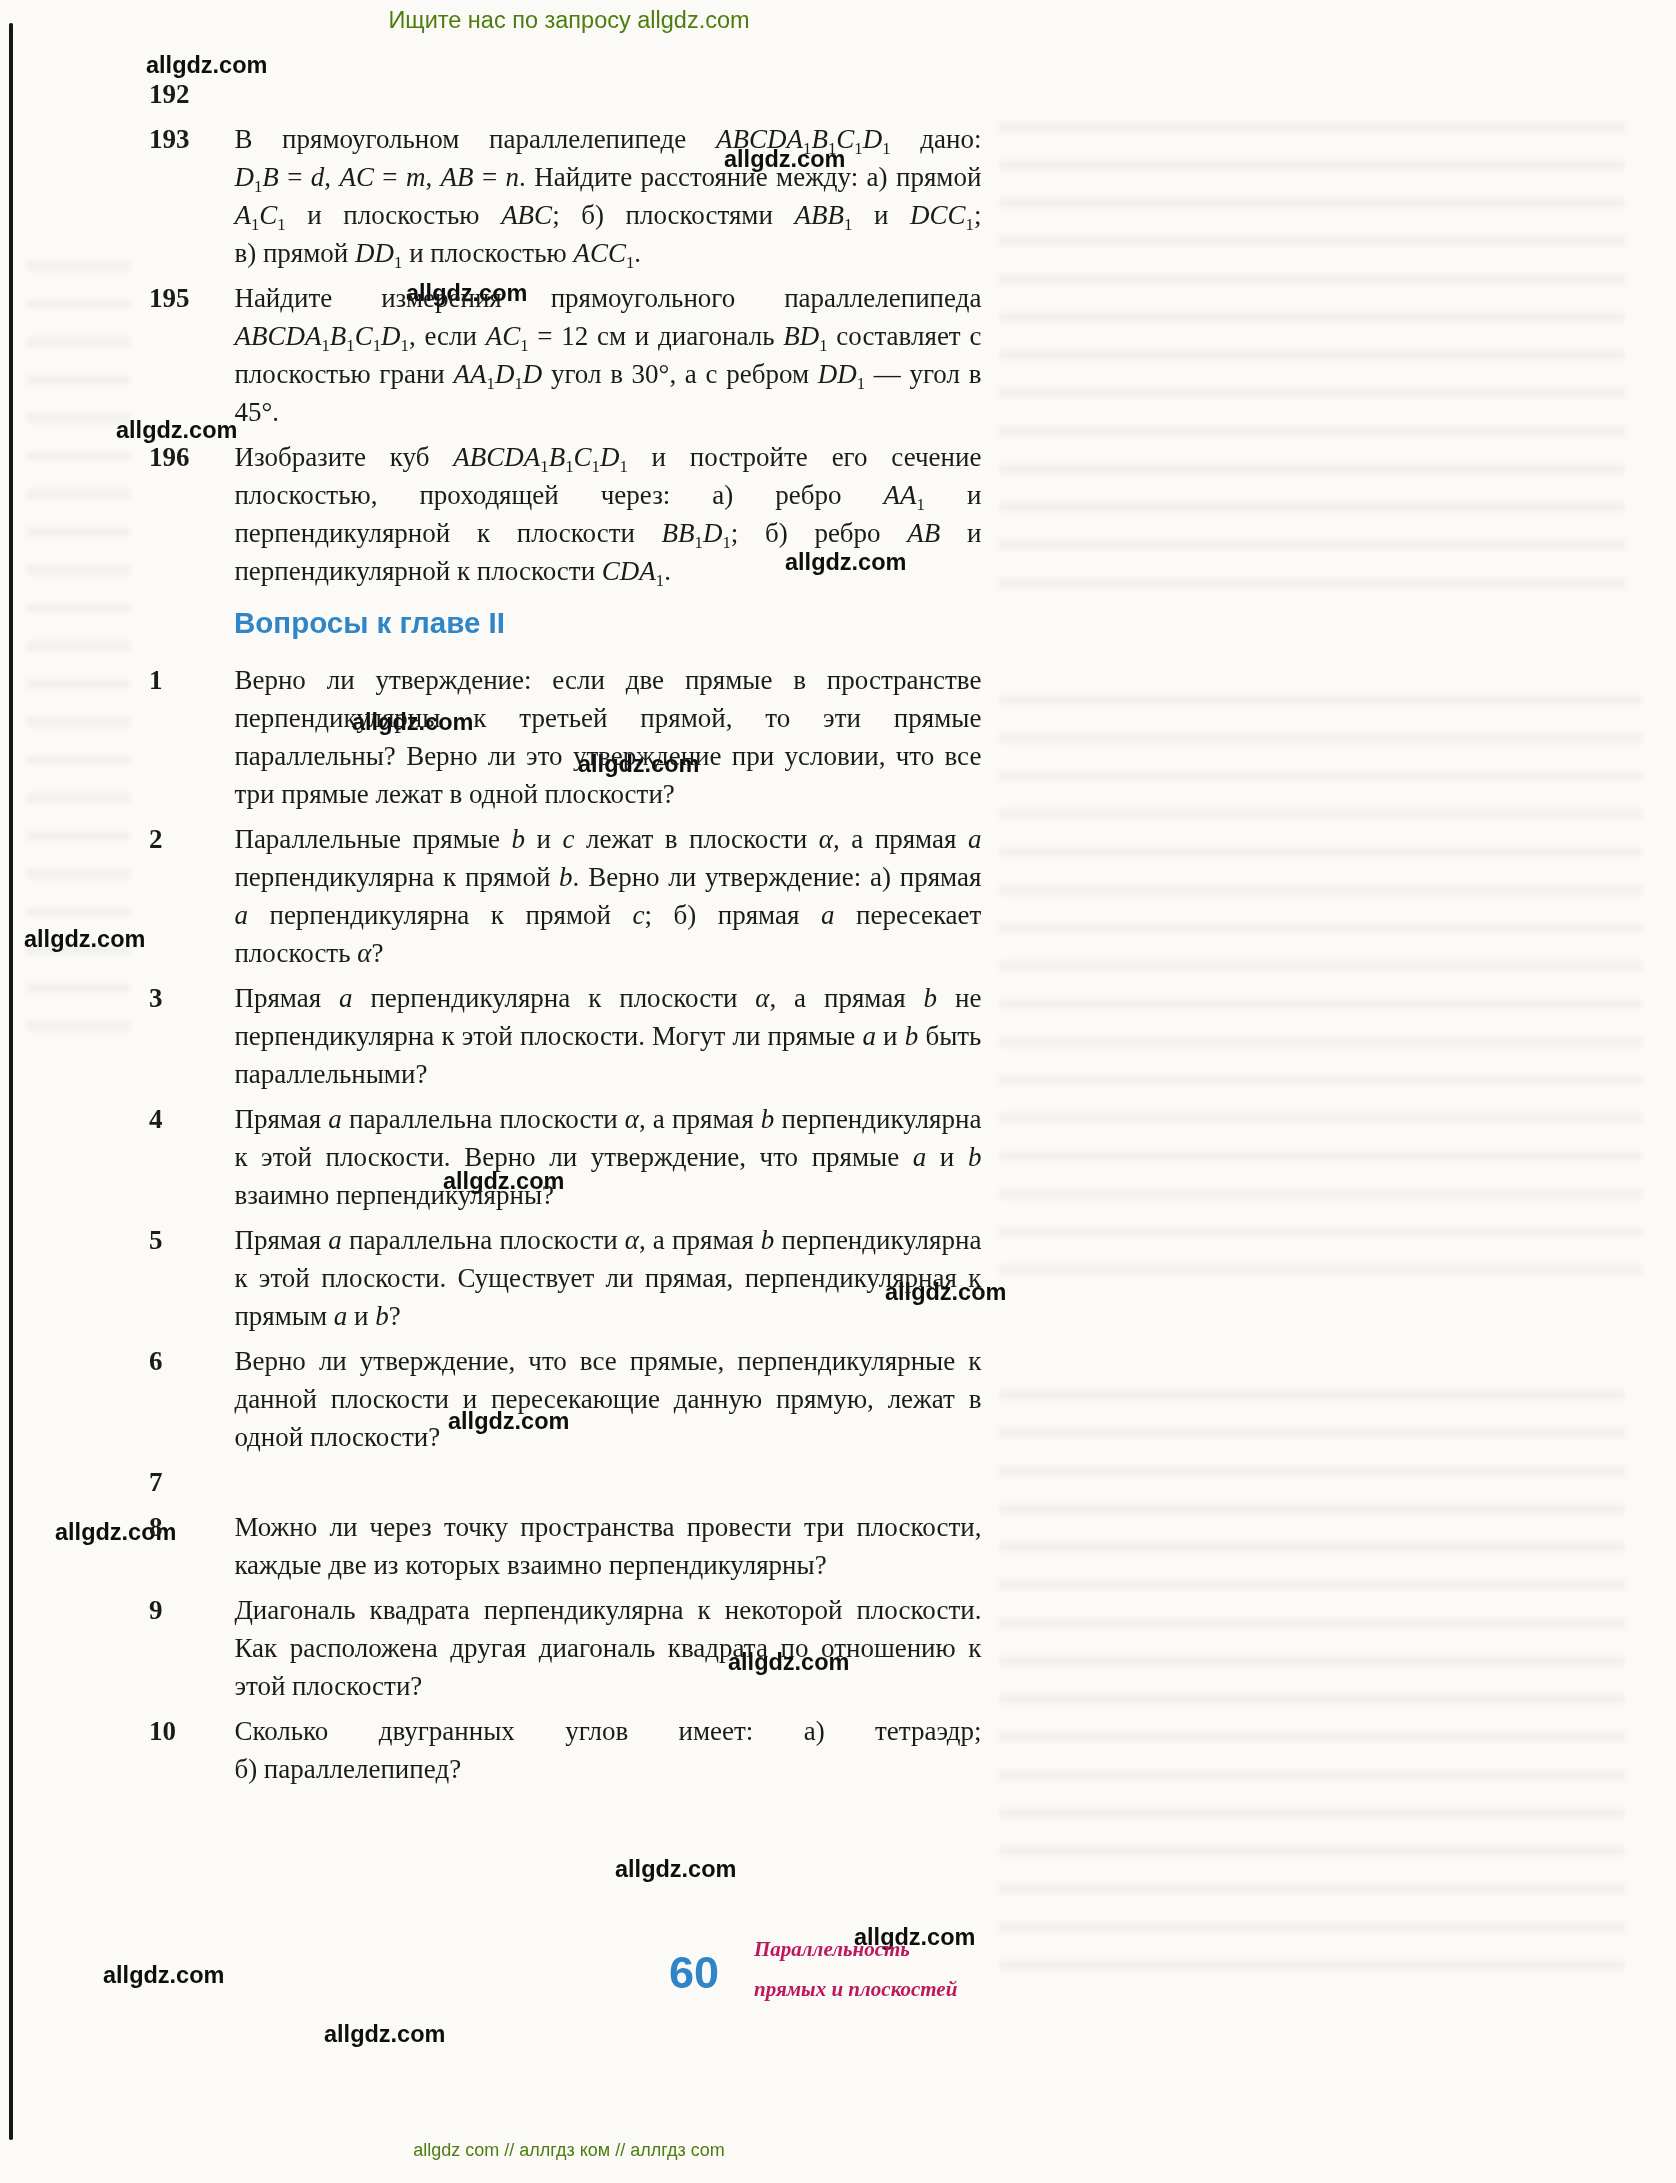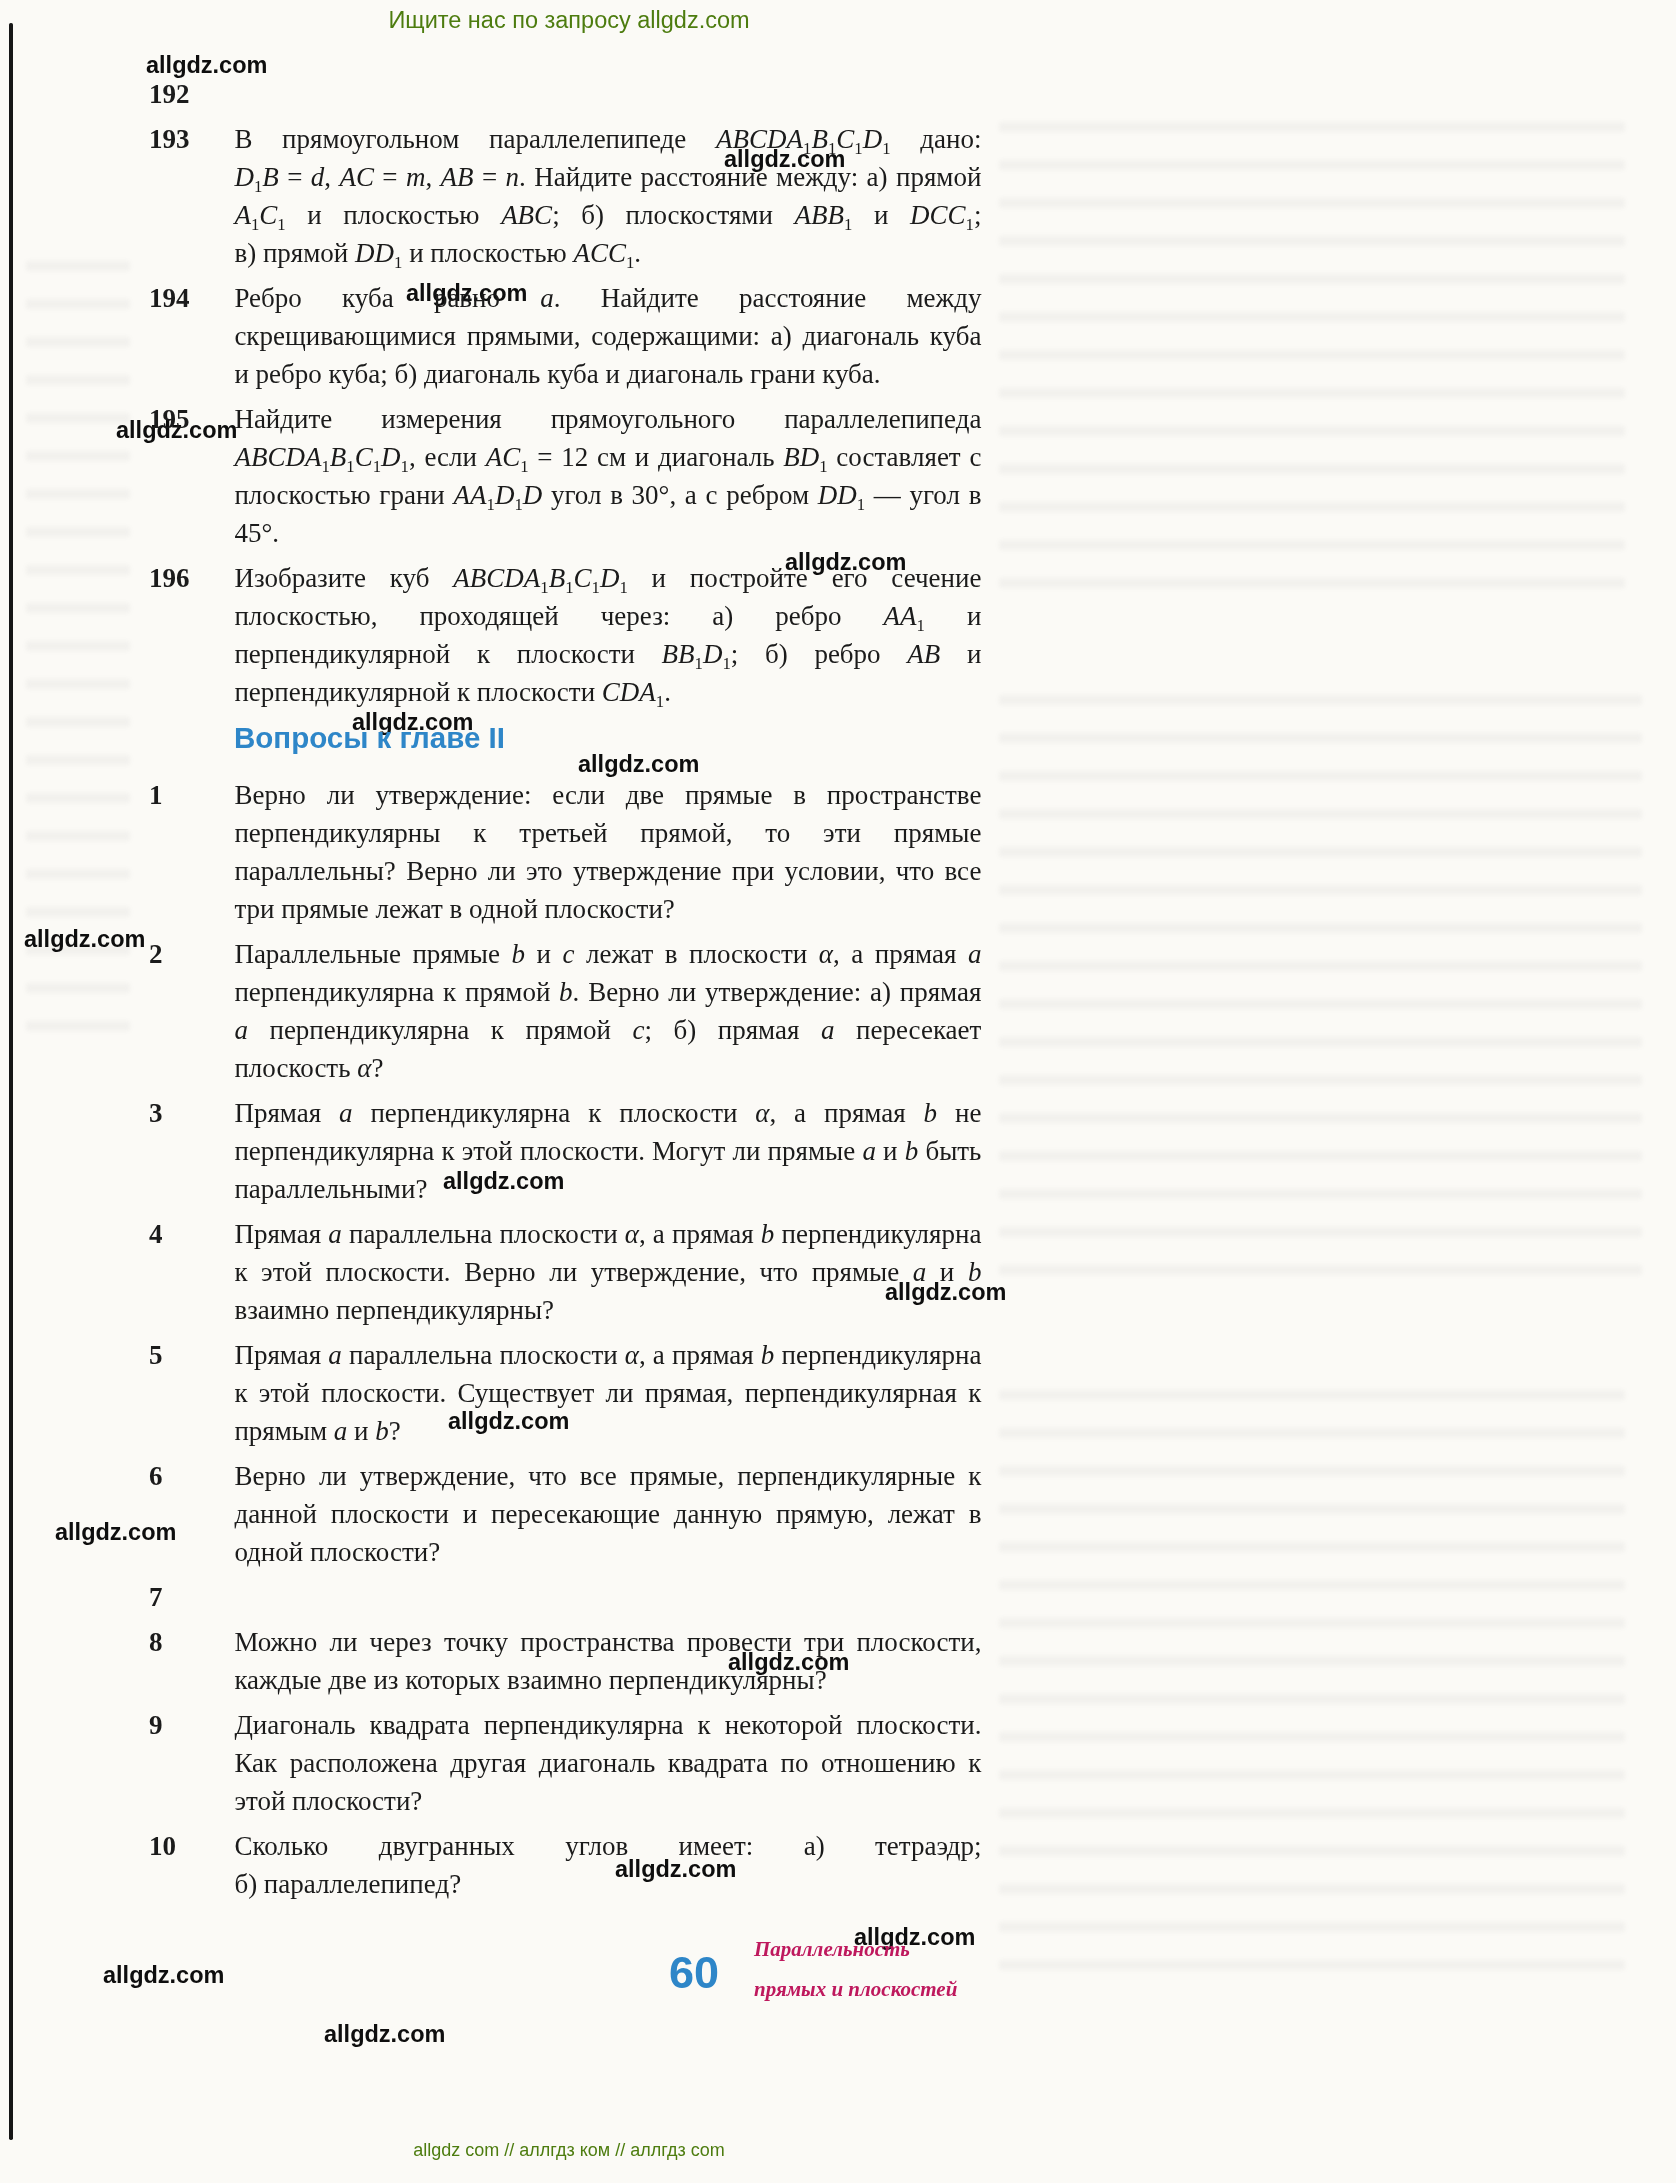--- a/index.html
+++ b/index.html
@@ -35,21 +35,21 @@
   .item .num {
     text-align:left; font-weight:bold;
     font-size:27px; line-height:38px;
   }
   .item .txt {
     font-size:27px; line-height:38px;
     text-align:justify;
   }
   .item .txt sub { font-size:0.62em; line-height:0; }
   .qheading {
-    margin:10px 0 21px 85px;
+    margin:16px 0 21px 85px;
     color:#2e86c8; font-weight:bold; font-size:29.5px;
     font-family:"Liberation Sans", sans-serif;
   }
   .footer-num {
     position:absolute; left:669px; top:1947px;
     font-size:45px; font-weight:bold; color:#2e86c8;
     font-family:"Liberation Sans", sans-serif;
   }
   .footer-title {
     position:absolute; left:754px; top:1929px;
@@ -97,24 +97,20 @@
   <span class="wm" style="left:324px;top:2021px">allgdz.com</span>
 
   <div class="content">
 
     <div class="item">
       <div class="num">192</div>
     </div>
     <div class="item">
       <div class="num">193</div>
       <div class="txt">В прямоугольном параллелепипеде <i>ABCDA</i><sub>1</sub><i>B</i><sub>1</sub><i>C</i><sub>1</sub><i>D</i><sub>1</sub> дано: <i>D</i><sub>1</sub><i>B</i>&nbsp;=&nbsp;<i>d</i>, <i>AC</i>&nbsp;=&nbsp;<i>m</i>, <i>AB</i>&nbsp;=&nbsp;<i>n</i>. Найдите расстояние между: а)&nbsp;прямой <i>A</i><sub>1</sub><i>C</i><sub>1</sub> и плоскостью <i>ABC</i>; б)&nbsp;плоскостями <i>ABB</i><sub>1</sub> и <i>DCC</i><sub>1</sub>; в)&nbsp;прямой <i>DD</i><sub>1</sub> и плоскостью <i>ACC</i><sub>1</sub>.</div>
-    </div>
-    <div class="item">
-      <div class="num">194</div>
-      <div class="txt">Ребро куба равно <i>a</i>. Найдите расстояние между скрещивающимися прямыми, содержащими: а)&nbsp;диагональ куба и ребро куба; б)&nbsp;диагональ куба и диагональ грани куба.</div>
     </div>
     <div class="item">
       <div class="num">195</div>
       <div class="txt">Найдите измерения прямоугольного параллелепипеда <i>ABCDA</i><sub>1</sub><i>B</i><sub>1</sub><i>C</i><sub>1</sub><i>D</i><sub>1</sub>, если <i>AC</i><sub>1</sub>&nbsp;=&nbsp;12 см и диагональ <i>BD</i><sub>1</sub> составляет с плоскостью грани <i>AA</i><sub>1</sub><i>D</i><sub>1</sub><i>D</i> угол в 30°, а с ребром <i>DD</i><sub>1</sub> — угол в 45°.</div>
     </div>
     <div class="item">
       <div class="num">196</div>
       <div class="txt">Изобразите куб <i>ABCDA</i><sub>1</sub><i>B</i><sub>1</sub><i>C</i><sub>1</sub><i>D</i><sub>1</sub> и постройте его сечение плоскостью, проходящей через: а)&nbsp;ребро <i>AA</i><sub>1</sub> и перпендикулярной к плоскости <i>BB</i><sub>1</sub><i>D</i><sub>1</sub>; б)&nbsp;ребро <i>AB</i> и перпендикулярной к плоскости <i>CDA</i><sub>1</sub>.</div>
     </div>
 

